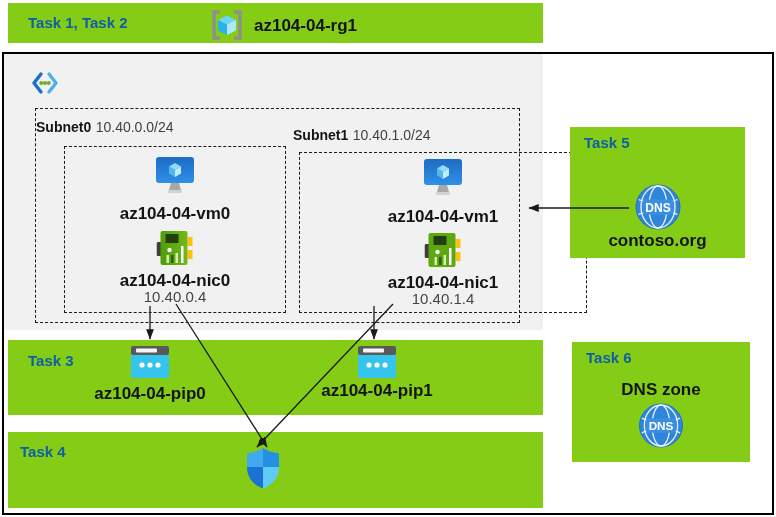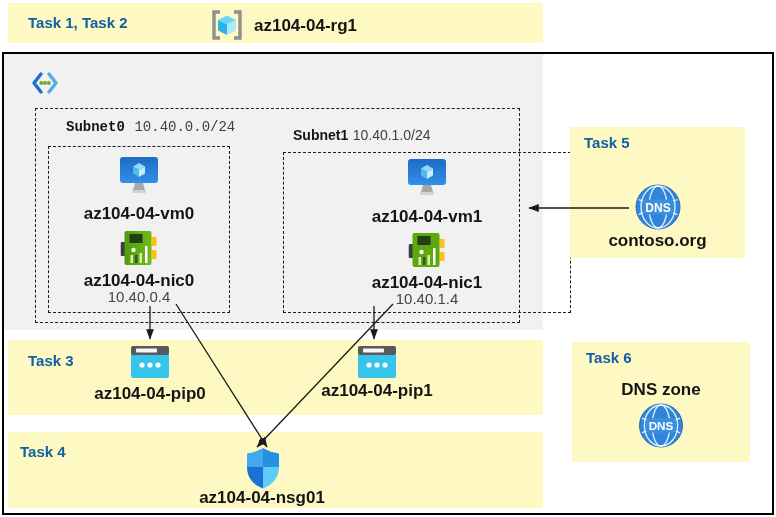--- a/index.html
+++ b/index.html
@@ -1,18 +1,18 @@
 <!DOCTYPE html>
 <html><head>
 <meta charset="utf-8">
 <style>
   html,body{margin:0;padding:0;background:#fff;}
   #stage{position:relative;width:776px;height:517px;background:#fff;overflow:hidden;
          font-family:"Liberation Sans","DejaVu Sans",sans-serif;color:#111;}
-  .band{position:absolute;background:#fef9c3;}
+  .band{position:absolute;background:#84cc16;}
   .task-label{position:absolute;font-size:15px;font-weight:bold;color:#0f5fa5;white-space:nowrap;}
   .name{font-weight:bold;color:#141414;font-size:17px;white-space:nowrap;}
   .cidr{font-weight:normal;color:#3f3f3f;font-size:14px;white-space:nowrap;}
   .ip{font-weight:normal;color:#454545;font-size:15px;white-space:nowrap;}
   .ctr{position:absolute;left:50%;transform:translateX(-50%);text-align:center;}
   .abs{position:absolute;}
   #outer-box{position:absolute;left:2px;top:52px;width:772px;height:463px;
              border:2px solid #000;box-sizing:border-box;background:#fff;}
   #vnet-area{position:absolute;left:4px;top:54px;width:539px;height:276px;background:#f1f1f1;}
   .dashed{position:absolute;border:1px dashed #1a1a1a;box-sizing:border-box;}
@@ -46,25 +46,25 @@
   <svg class="icon abs" style="left:30px;top:70px;" width="30" height="26" viewBox="0 0 30 26">
     <path d="M11,4 L4,13 L11,22" fill="none" stroke="#1a6fd0" stroke-width="3.4" stroke-linecap="round" stroke-linejoin="round"></path>
     <path d="M19,4 L26,13 L19,22" fill="none" stroke="#4fb0e8" stroke-width="3.4" stroke-linecap="round" stroke-linejoin="round"></path>
     <circle cx="11.2" cy="13" r="2" fill="#72aa2e"></circle>
     <circle cx="15" cy="13" r="2" fill="#72aa2e"></circle>
     <circle cx="18.8" cy="13" r="2" fill="#72aa2e"></circle>
   </svg>
 
   <div class="dashed" style="left:35px;top:108px;width:485px;height:215px;"></div>
 
-  <span class="subnet-label" style="left:66px;top:118px;font-family:Liberation Mono, monospace;">
+  <span class="subnet-label" style="left:36px;top:118px;">
     <span class="sn">Subnet0</span>
     <span class="sc">10.40.0.0/24</span>
   </span>
-  <div class="dashed" style="left:48px;top:146px;width:182px;height:167px;">
+  <div class="dashed" style="left:64px;top:146px;width:222px;height:167px;">
     <svg class="icon ctr" style="top:10px;" width="40" height="38" viewBox="0 0 40 38">
       <defs>
           <linearGradient id="gvm0" x1="0" y1="0" x2="0" y2="1">
         <stop offset="0" stop-color="#1d6bc4"></stop>
             <stop offset="1" stop-color="#3090e8"></stop>
           </linearGradient>
         </defs>
       <rect x="1" y="0" width="38" height="26" rx="3" fill="url(#gvm0)"></rect>
       <polygon points="20,6 26,9.5 20,13 14,9.5" fill="#8fdcf8"></polygon>
       <polygon points="14,9.5 20,13 20,20 14,16.5" fill="#54b8ee"></polygon>
@@ -92,21 +92,21 @@
       <rect x="24.5" y="17" width="2.5" height="17" fill="#ffffff"></rect>
     </svg>
     <span class="ctr name" style="top:124px;">az104-04-nic0</span>
     <span class="ctr ip" style="top:141px;">10.40.0.4</span>
   </div>
 
   <span class="subnet-label" style="left:293px;top:126px;">
     <span class="sn">Subnet1</span>
     <span class="sc">10.40.1.0/24</span>
   </span>
-  <div class="dashed" style="left:283px;top:152px;width:288px;height:161px;">
+  <div class="dashed" style="left:299px;top:152px;width:288px;height:161px;">
     <svg class="icon ctr" style="top:6px;" width="40" height="38" viewBox="0 0 40 38">
       <defs>
           <linearGradient id="gvm1" x1="0" y1="0" x2="0" y2="1">
         <stop offset="0" stop-color="#1d6bc4"></stop>
             <stop offset="1" stop-color="#3090e8"></stop>
           </linearGradient>
         </defs>
       <rect x="1" y="0" width="38" height="26" rx="3" fill="url(#gvm1)"></rect>
       <polygon points="20,6 26,9.5 20,13 14,9.5" fill="#8fdcf8"></polygon>
       <polygon points="14,9.5 20,13 20,20 14,16.5" fill="#54b8ee"></polygon>
@@ -160,21 +160,20 @@
       <path d="M17,1 C12,4 6,6 1,6.5 L1,20 C1,32 9,38.5 17,41.5 C25,38.5 33,32 33,20 L33,6.5 C28,6 22,4 17,1 Z"></path>
     </clipPath>
       </defs>
     <g clip-path="url(#shieldclip)">
       <rect x="0" y="0" width="17" height="20" fill="#42a9ee"></rect>
       <rect x="17" y="0" width="17" height="20" fill="#2490e2"></rect>
       <rect x="0" y="20" width="17" height="22" fill="#1a72d4"></rect>
       <rect x="17" y="20" width="17" height="22" fill="#5fcbf7"></rect>
     </g>
   </svg>
-  <span class="abs name ctr" style="left:182px;top:488px;width:160px;transform:none;">az104-04-nsg01</span>
 
   <div class="band" style="left:570px;top:127px;width:175px;height:131px;">
     <span class="task-label" style="left:14px;top:7px;">Task 5</span>
     <svg class="icon ctr" style="top:57px;" width="46" height="46" viewBox="0 0 46 46">
       <circle cx="23" cy="23" r="22" fill="#2f85da" stroke="#2271c5" stroke-width="1"></circle>
       <g fill="none" stroke="rgba(255,255,255,0.85)" stroke-width="1.4">
         <ellipse cx="23" cy="23" rx="9" ry="21"></ellipse>
         <ellipse cx="23" cy="23" rx="17" ry="21"></ellipse>
         <path d="M3.5,15.5 C10,19.5 36,19.5 42.5,15.5"></path>
         <path d="M3.5,30.5 C10,26.5 36,26.5 42.5,30.5"></path>

